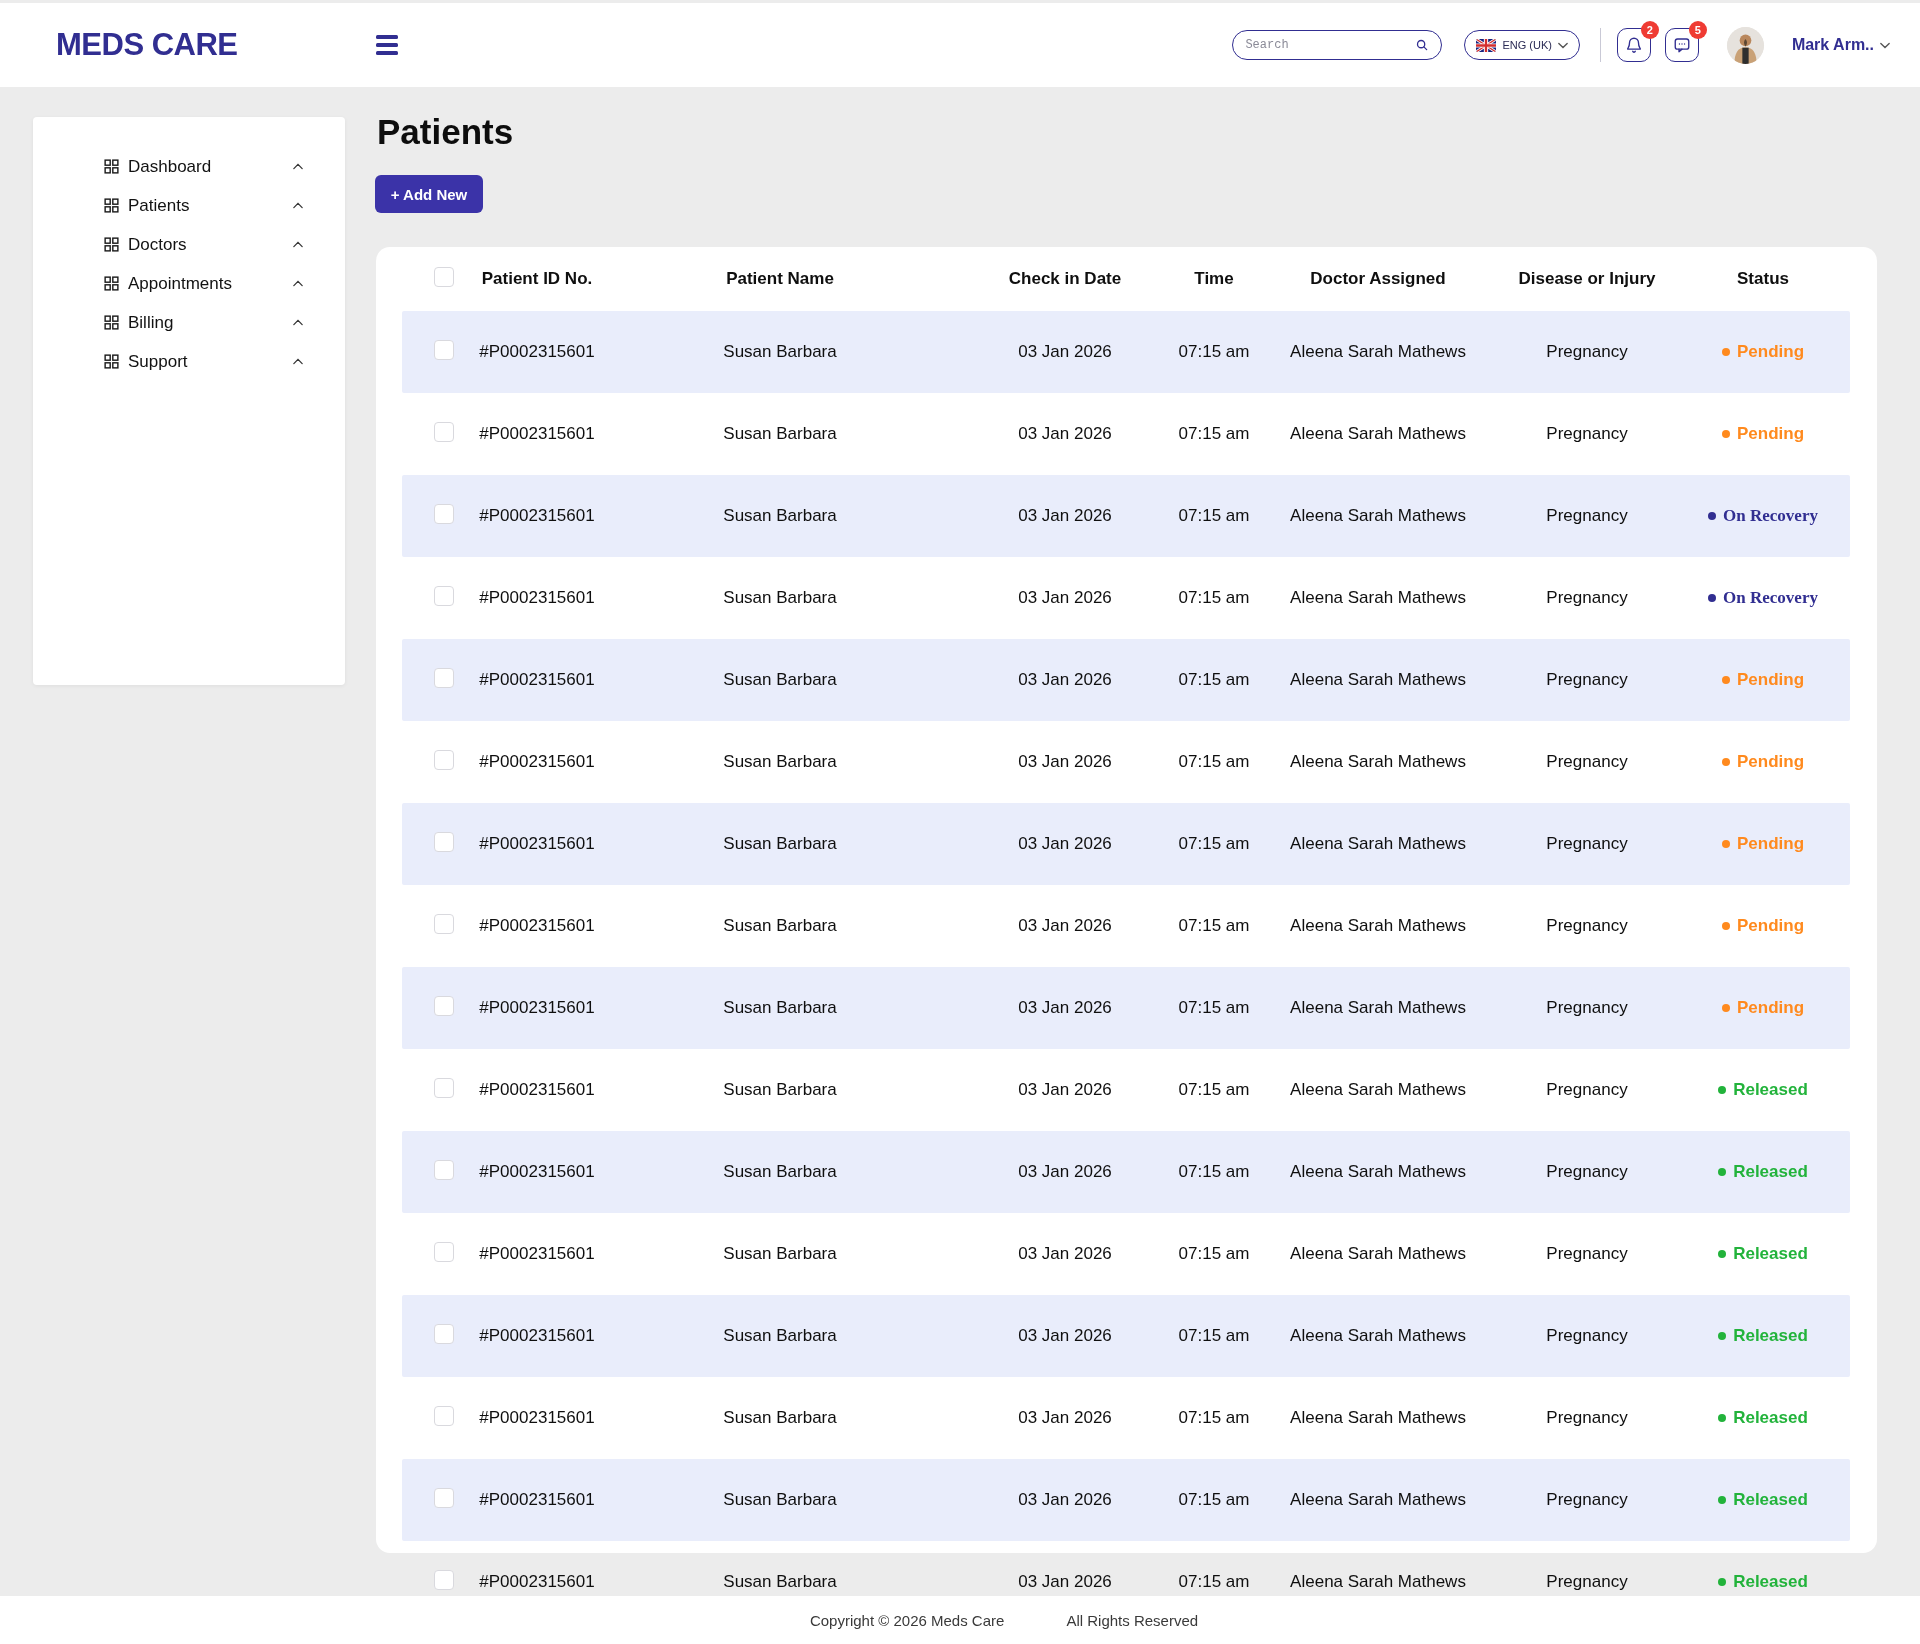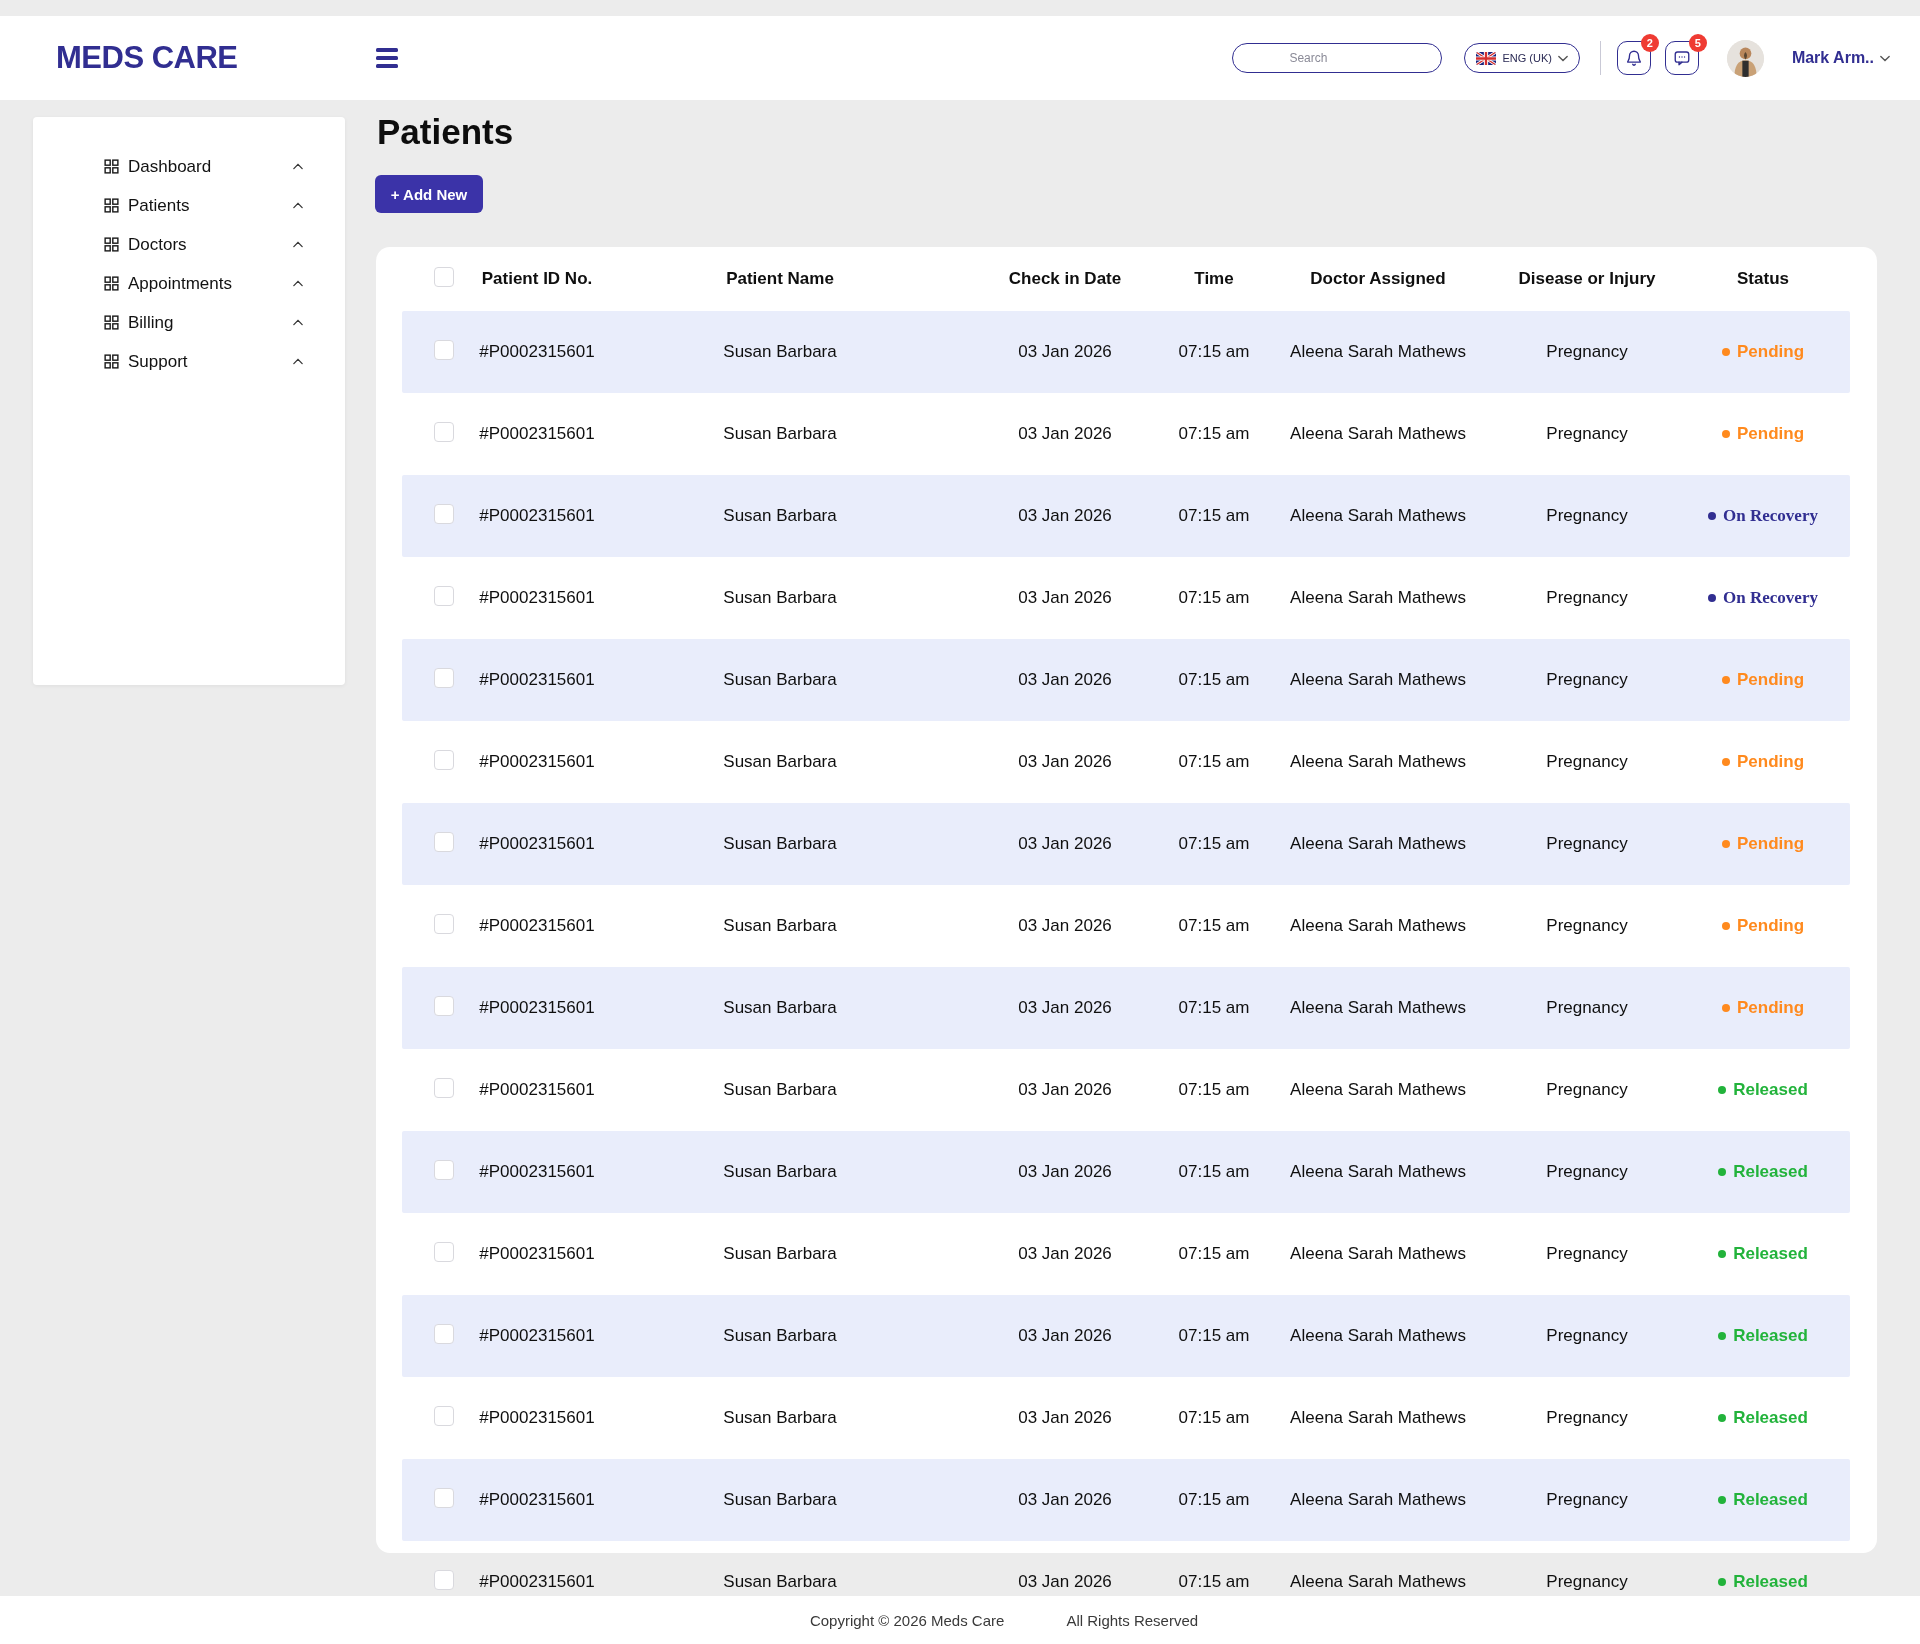--- a/index.html
+++ b/index.html
@@ -11,37 +11,37 @@
     overflow:hidden;
     color:#111;
   }
   :root{
     --primary:#312E91; --button:#3B33A8; --row-stripe:#E9EDFB;
     --pending:#FF8A1E; --on-recovery:#312E91; --released:#22B33B; --badge:#EF3B33;
   }
 
   
   .topbar{
-    position:absolute; top:16px; left:0; width:1920px; height:84px;
+    position:absolute; top:3px; left:0; width:1920px; height:84px;
     background:#fff; display:flex; align-items:center; z-index:5;
   }
   .logo{
     margin-left:56px; font-size:31px; font-weight:800; letter-spacing:-0.5px;
     color:var(--primary); white-space:nowrap;
   }
   .hamburger{ margin-left:138px; width:24px; display:flex; flex-direction:column; gap:4px; cursor:pointer; background:none; border:none;}
   .hamburger span{ display:block; width:22px; height:4px; border-radius:1.5px; background:var(--primary); }
   .top-right{ margin-left:auto; margin-right:30px; display:flex; align-items:center; }
   .search-box{
     width:210px; height:30px; border:1px solid var(--primary); border-radius:15px;
     display:flex; align-items:center; padding:0 12px; background:#fff;
   }
   .search-box input{
     border:none; outline:none; flex:1; font-size:12px; color:#0369a1;
-    font-family:Liberation Sans, sans-serif; background:transparent;margin-left:44px;
+    font-family:Liberation Mono, monospace; background:transparent;
   }
   .search-box input::placeholder{ color:#8a8a97; }
   .search-box svg{ width:14px; height:14px; color:var(--primary); }
   .lang-select{
     margin-left:22px; height:30px; border:1px solid var(--primary); border-radius:15px;
     display:flex; align-items:center; gap:6px; padding:0 11px; background:#fff; cursor:pointer;
   }
   .lang-select .flag{ width:20px; height:13px; border-radius:2px; overflow:hidden; display:block; }
   .lang-label{ font-size:11px; color:#2b2b55; white-space:nowrap; }
   .chev{ width:10px; height:7px; color:#555; }

